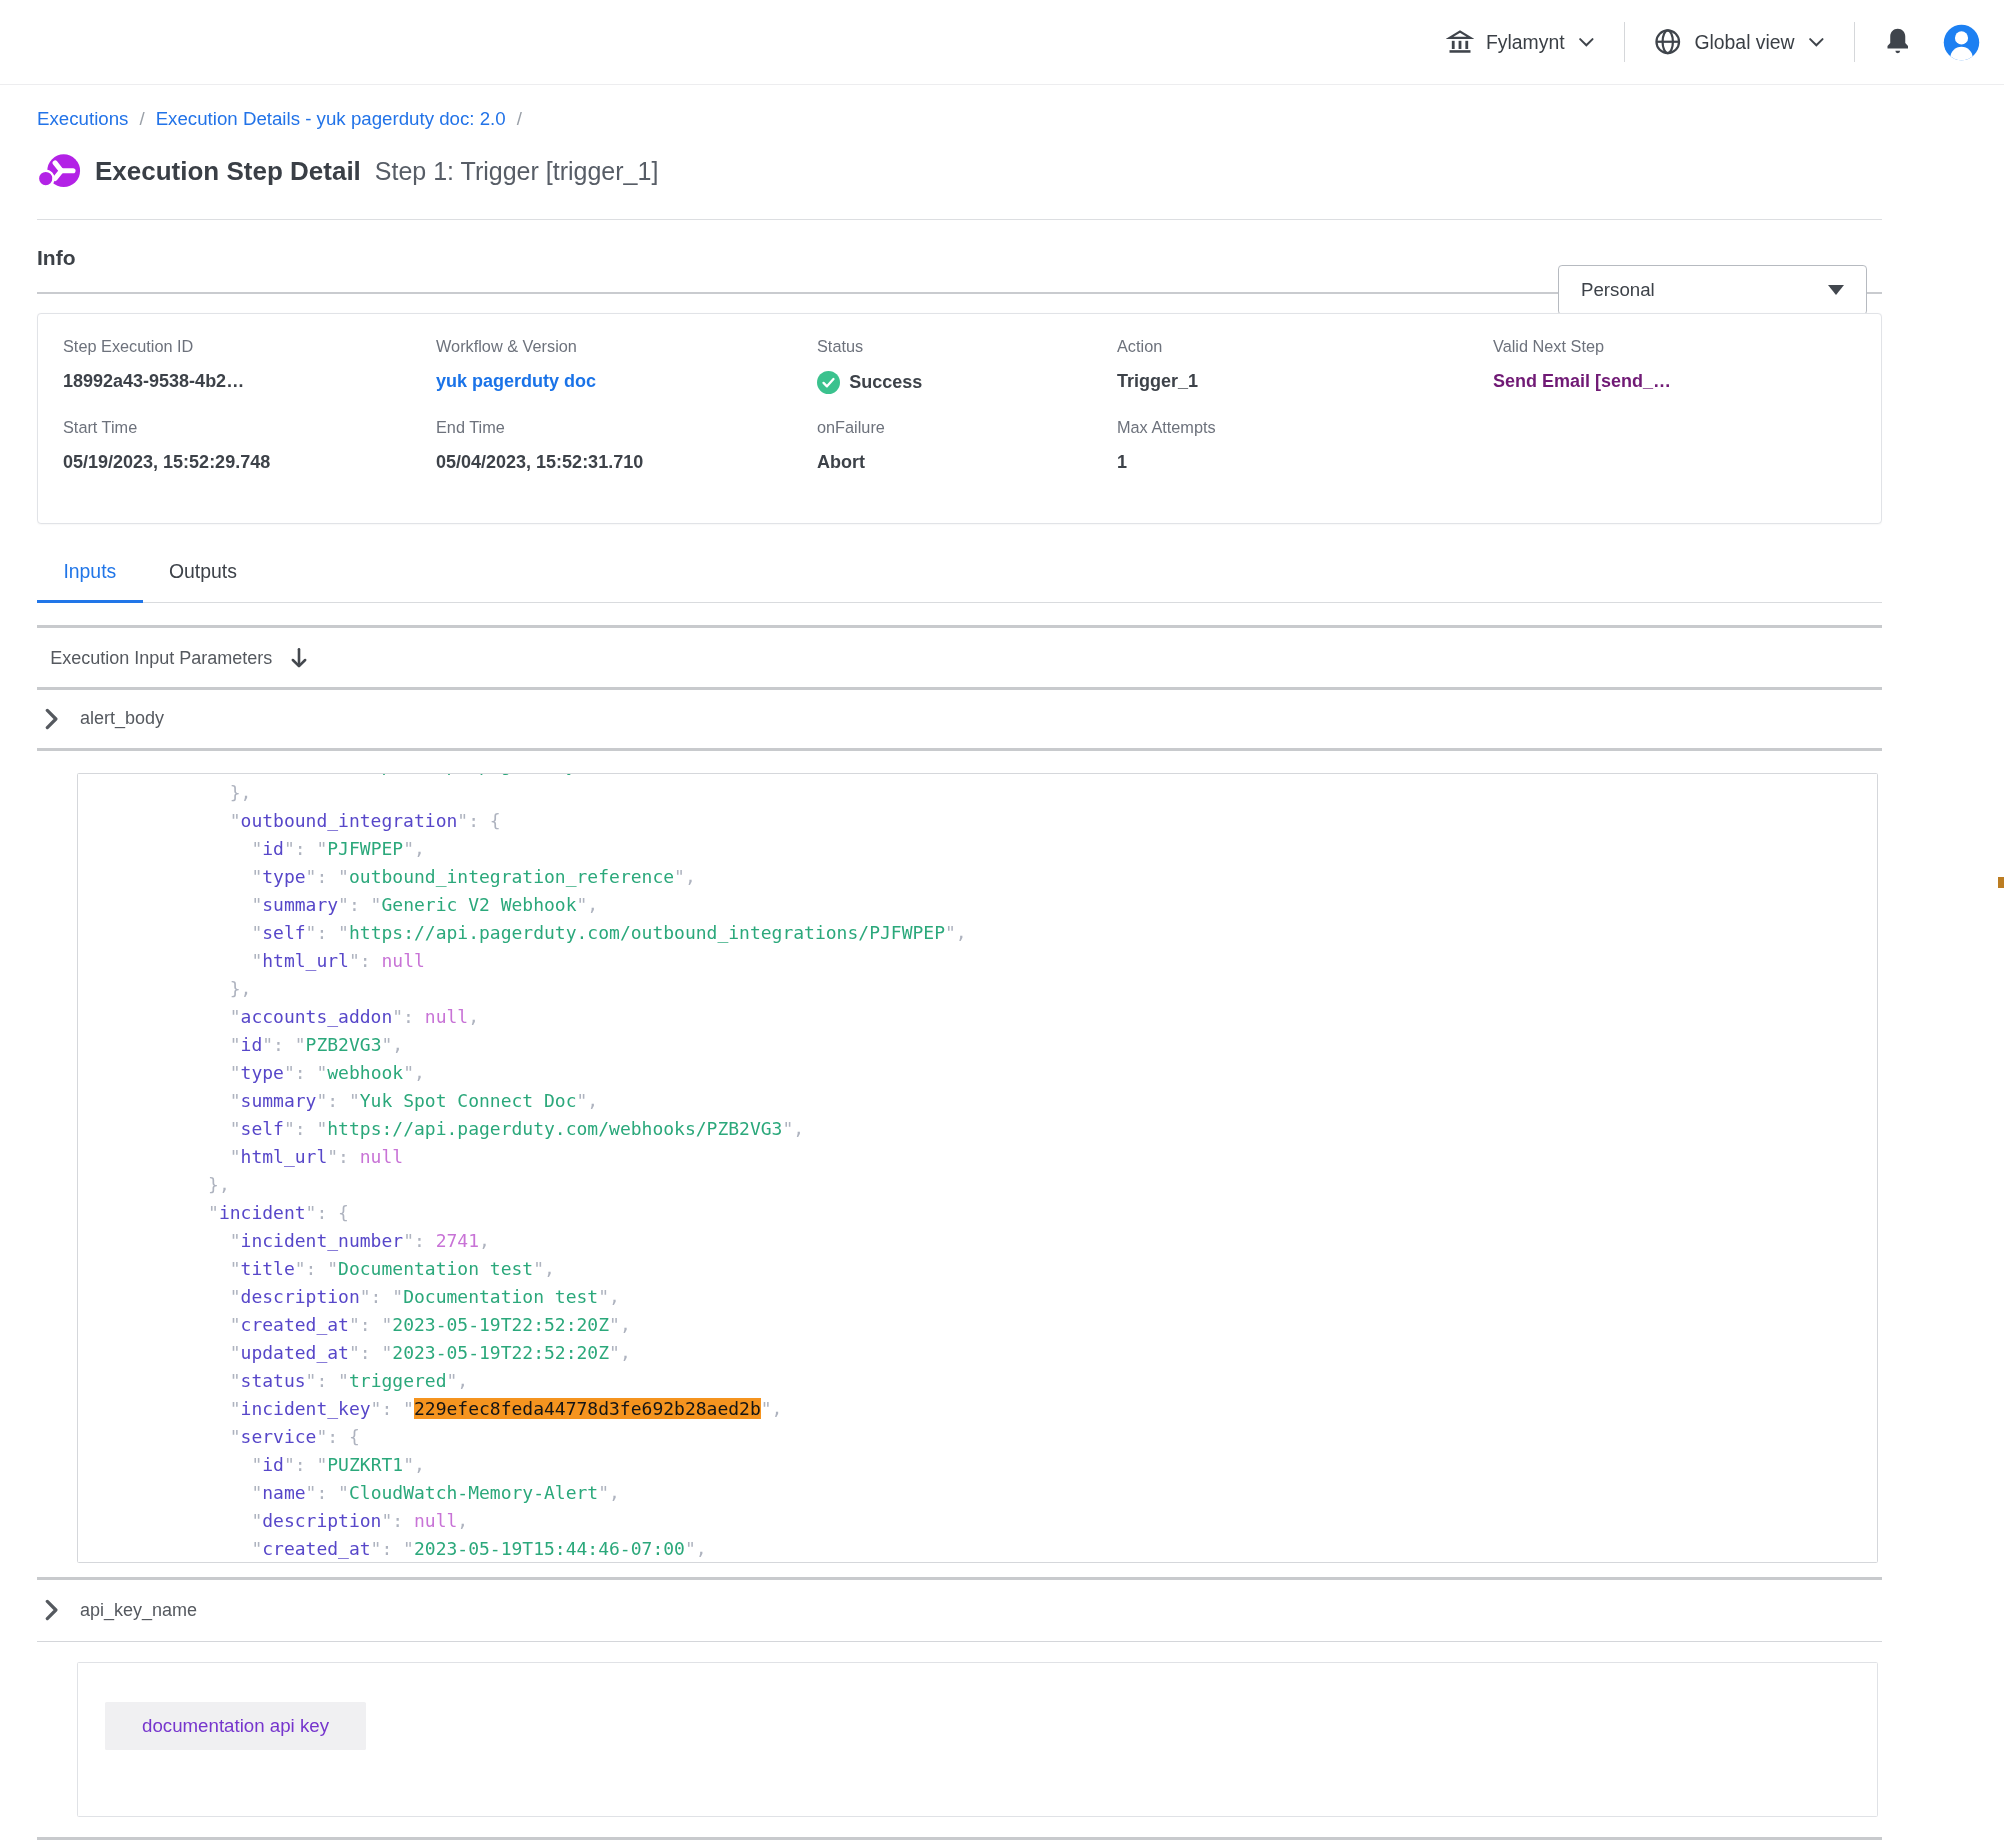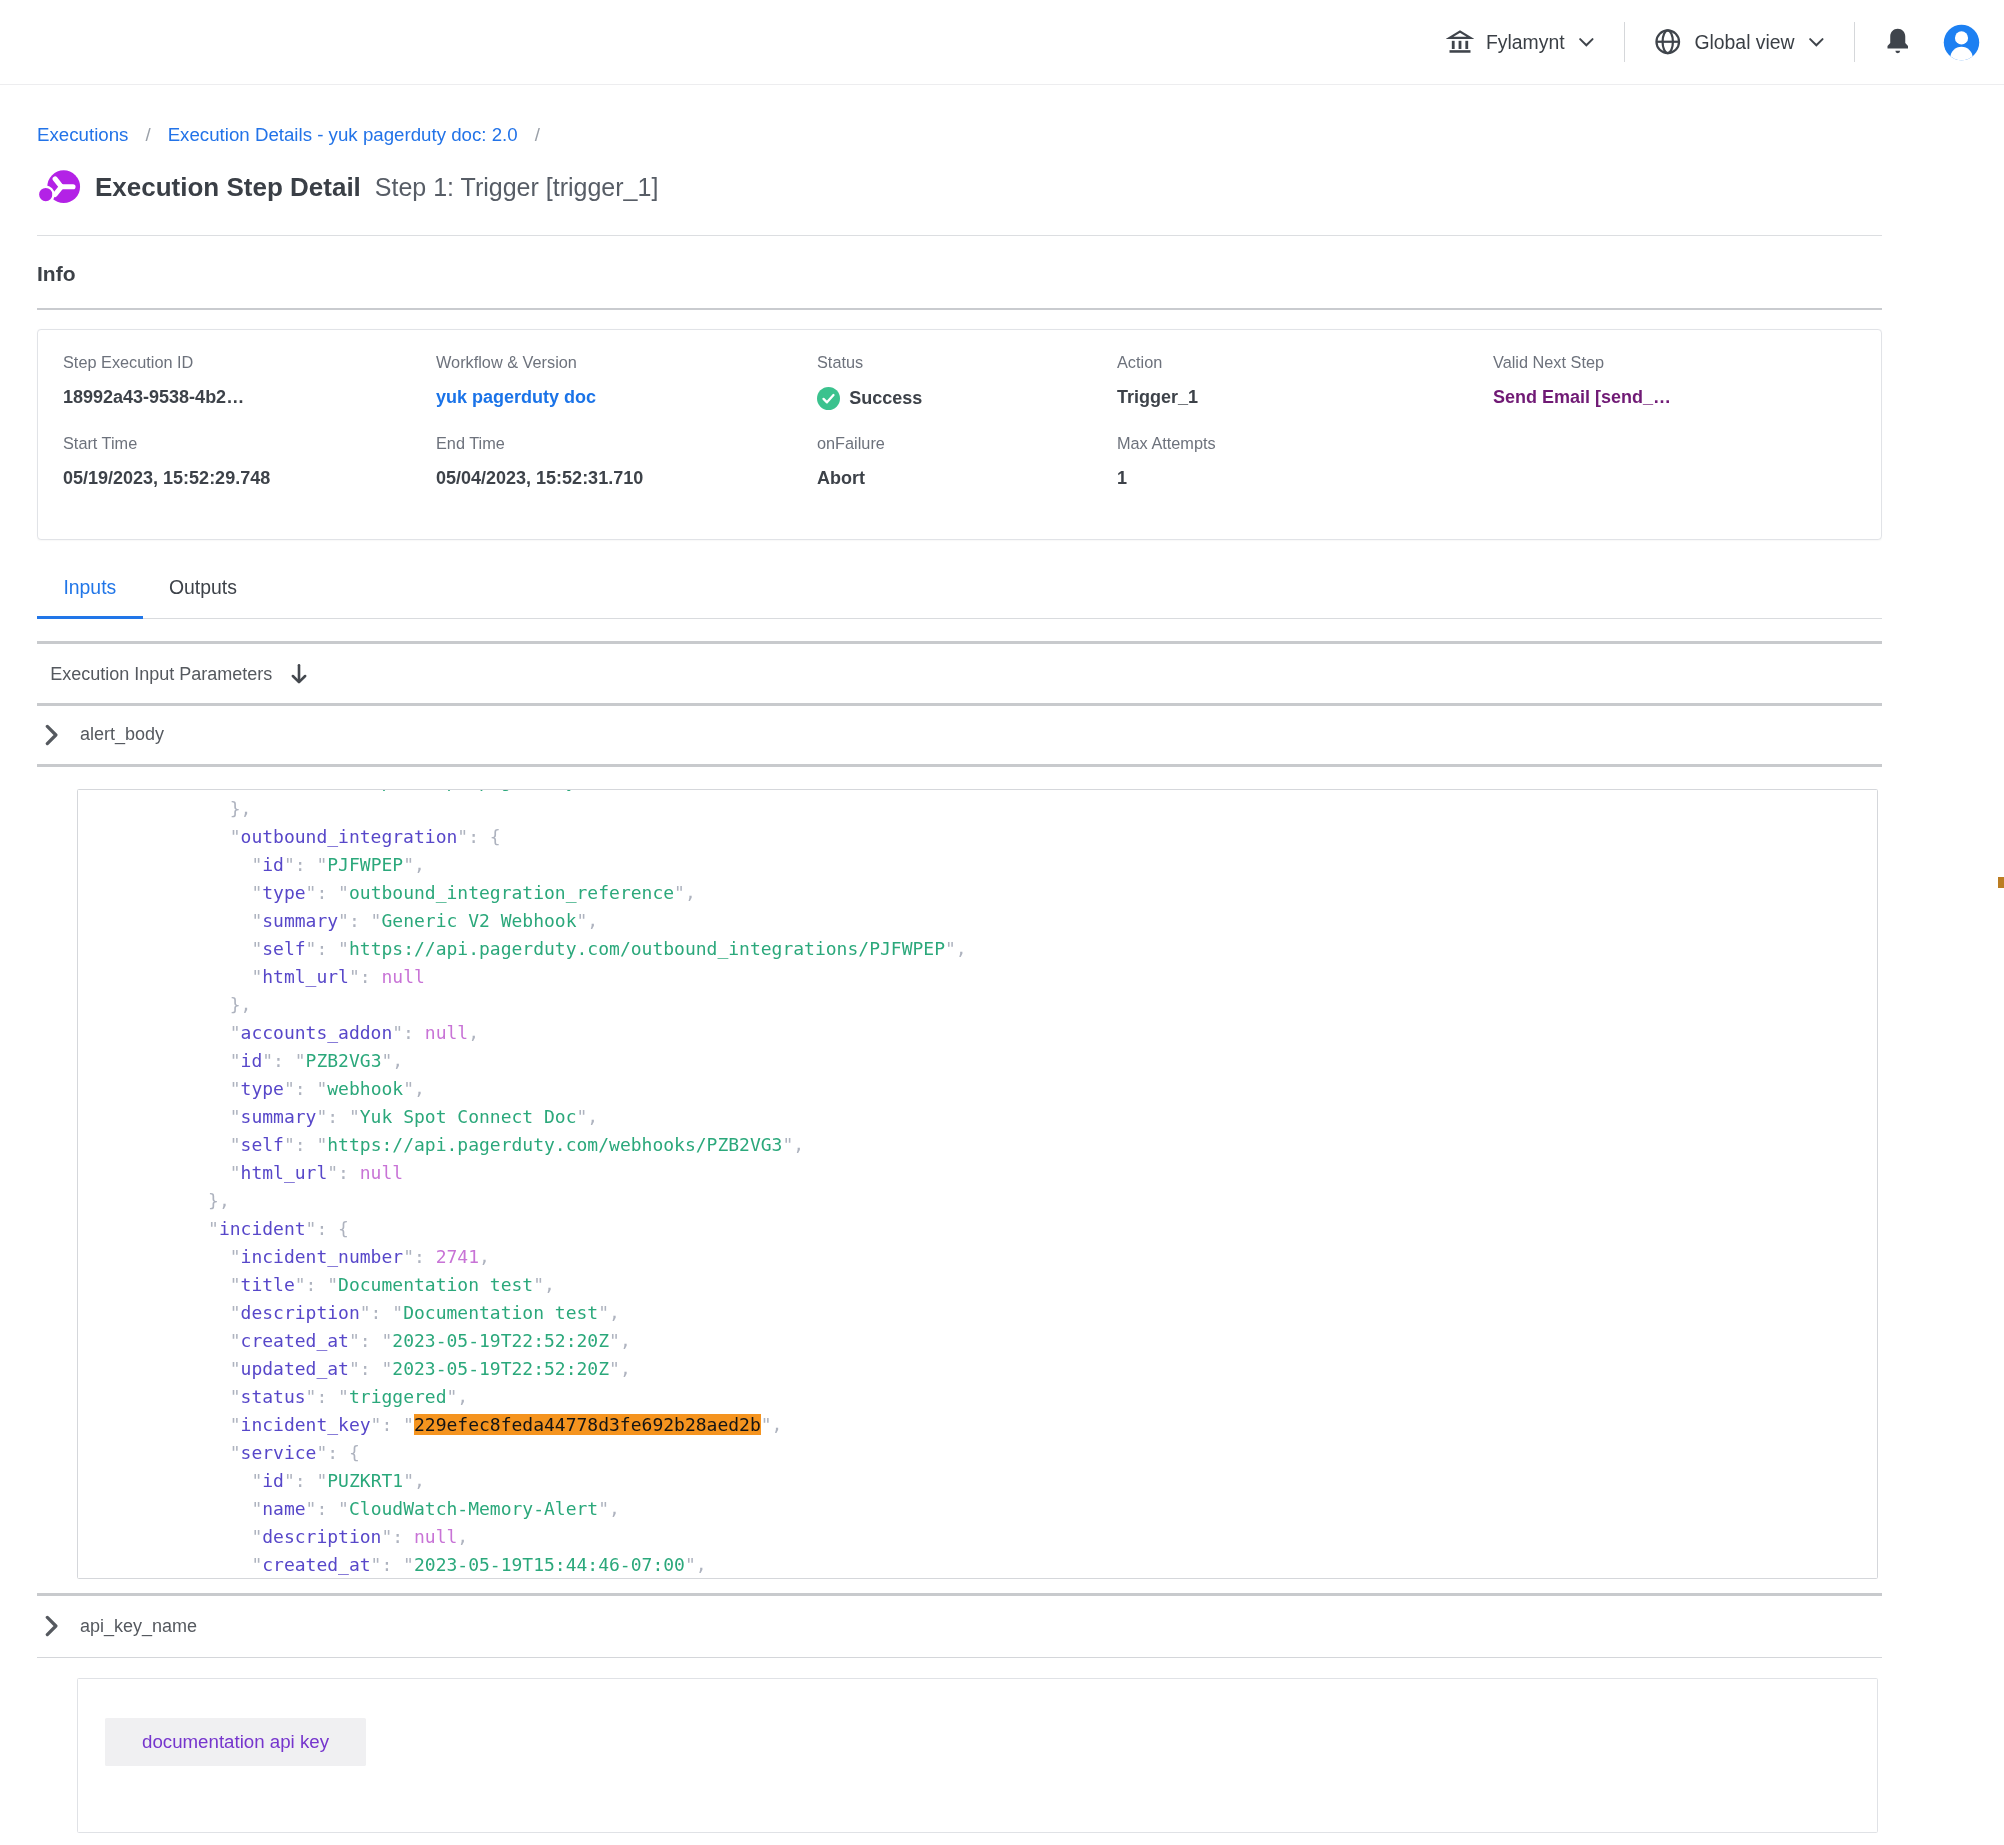--- a/index.html
+++ b/index.html
@@ -4,21 +4,21 @@
 <style>
   * { margin:0; padding:0; box-sizing:border-box; }
   html,body { width:2005px; height:1846px; background:#fff; overflow:hidden;
     font-family:"Liberation Sans", sans-serif; color:#3d4249; }
   .topbar { height:85px; display:flex; align-items:center; justify-content:flex-end;
     padding-right:25px; border-bottom:0.8px solid #ededef; background:#fff; }
   .tb-group { display:flex; align-items:center; gap:12.4px; font-size:19.4px; color:#3a3f45; cursor:pointer; }
   .tb-divider { width:0.8px; height:40px; background:#d5d7da; margin:0 28px; }
   .avatar { width:37px; height:37px; margin-left:31px; }
   main { padding:0 123px 0 37px; position:relative; }
-  .breadcrumb { margin-top:39px; font-size:18.7px; display:flex; gap:17px; align-items:baseline;text-align:right; }
+  .breadcrumb { margin-top:23px; font-size:18.7px; display:flex; gap:11px; align-items:baseline;text-align:right; }
   .breadcrumb a { color:#2273e8; text-decoration:none; cursor:pointer; }
   .crumb-sep { color:#9aa0a8; }
   .title-row { margin-top:18.7px; height:45px; display:flex; align-items:center; }
   .flow-icon { margin-right:14px; flex:0 0 auto; }
   .page-title { font-size:26px; font-weight:700; color:#3a3f46; }
   .page-subtitle { font-size:25px; font-weight:400; color:#575d66; margin-left:14px; }
   .scope-select { position:absolute; left:1558px; top:157px; width:309px; height:50px;
     border:1.6px solid #b6bac0; border-radius:3.9px; background:#fff; display:flex;
     align-items:center; justify-content:space-between; padding:0 22px; cursor:pointer; }
   .scope-select .val { font-size:18.7px; color:#3d4249; }
@@ -140,20 +140,24 @@
           <line x1="46" y1="24" x2="31" y2="24"></line>
           <line x1="31" y1="24" x2="23" y2="14"></line>
           <line x1="31" y1="24" x2="23" y2="34"></line>
         </g>
       </svg>
     </span>
     <span class="page-title">Execution Step Detail</span>
     <span class="page-subtitle">Step 1: Trigger [trigger_1]</span>
   </div>
 
+  <div class="scope-select">
+    <span class="val">Personal</span>
+    <span class="caret-down"></span>
+  </div>
 
   <hr class="hr-light">
 
   <h2 class="section-h">Info</h2>
   <hr class="hr-med">
 
   <div class="info-card">
     <div class="cell" style="left:25px; top:23px;">
       <div class="lbl">Step Execution ID</div>
       <div class="val">18992a43-9538-4b2…</div>

